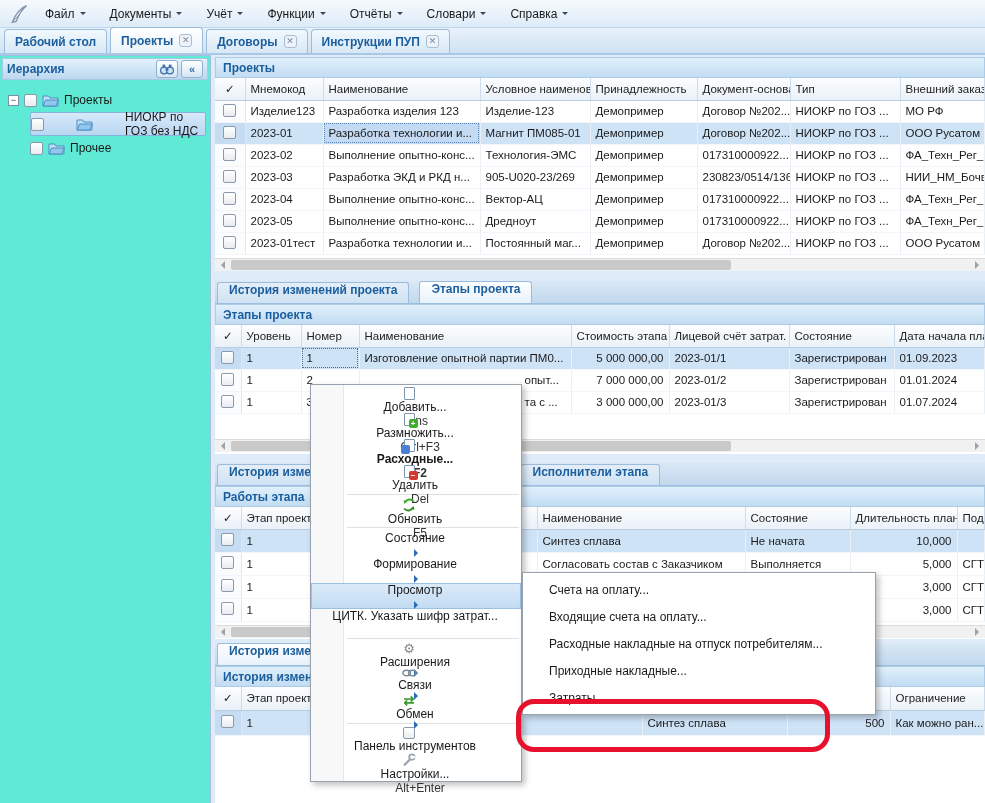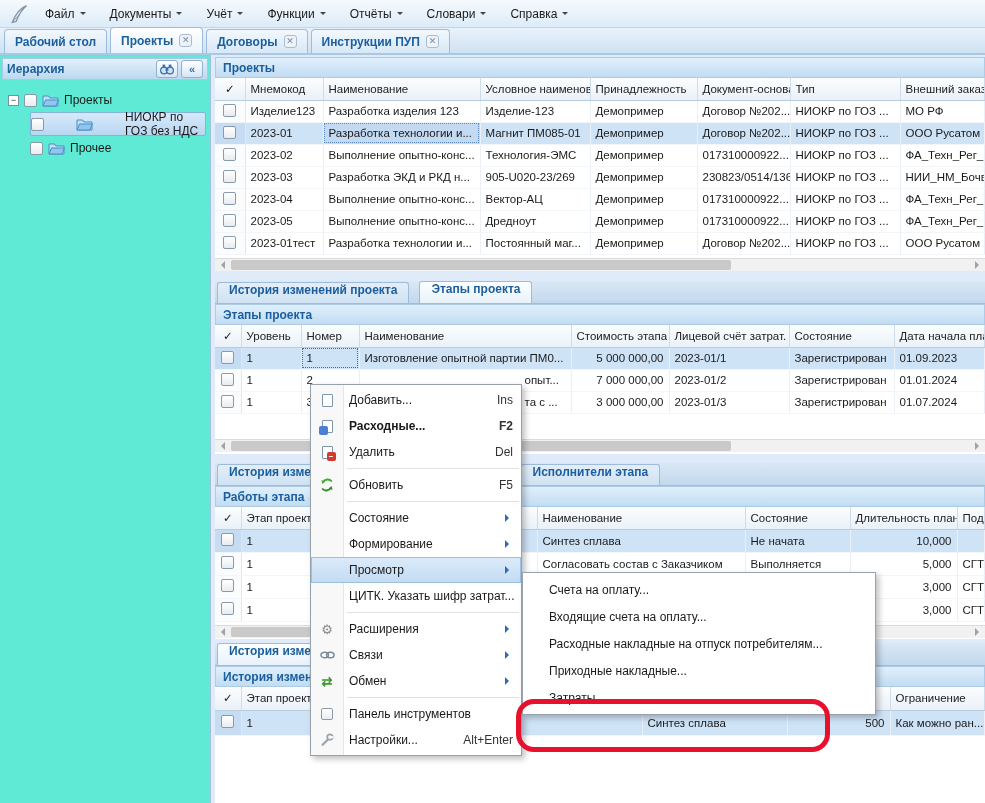--- a/index.html
+++ b/index.html
@@ -102,21 +102,21 @@
   .sarrow.left { left:0; } .sarrow.right { right:0; }
   .tri-l { width:0;height:0;border:4px solid transparent;border-right-color:#98a4b0; margin-right:2px;}
   .tri-r { width:0;height:0;border:4px solid transparent;border-left-color:#98a4b0; margin-left:2px;}
   .thumb { position:absolute; top:1px; left:16px; height:10px; width:500px; background:#c9c9c9; border-radius:2px; }
 
   
   .ctxmenu { position:absolute; left:310px; top:384px; width:212px; background:#ffffff;
     border:1px solid #98a2ac; box-shadow:3px 3px 6px rgba(0,0,0,0.25); z-index:50; padding:2px 0; }
   .ctxmenu::before { content:""; position:absolute; left:0; top:0; bottom:0; width:32px;
     background:#f8f8f8; border-right:1px solid #e6e6e6; }
-  .mi { position:relative; height:26px; display:flex; align-items:center; padding:0 8px 0 6px; }
+  .mi { position:relative; height:26px; display:flex; align-items:center; padding:0 8px 0 6px;flex-direction:column; }
   .mi-ico { width:20px; margin-right:12px; display:flex; align-items:center; justify-content:center; flex:none; position:relative; z-index:1; }
   .mi-label { flex:1; position:relative; z-index:1; white-space:nowrap; }
   .mi-key { color:#333; margin-left:10px; position:relative; z-index:1; }
   .mi.bold .mi-label, .mi.bold .mi-key { font-weight:bold; }
   .mi.hl { background:linear-gradient(#dcebfa,#c2dbf2); outline:1px solid #9cc0e2; outline-offset:-1px; }
   .mi .sub { width:0; height:0; border:4.5px solid transparent; border-left-color:#2a6db5; margin-left:6px; position:relative; z-index:1; }
   .msep { height:1px; background:#e0e0e0; margin:3px 2px 3px 36px; }
   .pg { width:11px; height:13px; background:#fff; border:1px solid #7d96ad; display:inline-block; position:relative; border-radius:1px; }
   .pg::after { position:absolute; width:9px; height:9px; text-align:center; font:bold 8px/9px "Liberation Sans",sans-serif;
     color:#fff; border-radius:2px; right:-4px; bottom:-3px; }
@@ -535,20 +535,27 @@
   </div>
 
   <div class="ctxmenu">
     <div class="mi">
         <span class="mi-ico">
           <span class="pg add"></span>
         </span>
         <span class="mi-label">Добавить...</span>
         <span class="mi-key">Ins</span>
       </div>
+    <div class="mi">
+        <span class="mi-ico">
+          <span class="pg copy"></span>
+        </span>
+        <span class="mi-label">Размножить...</span>
+        <span class="mi-key">Ctrl+F3</span>
+      </div>
     <div class="mi bold">
         <span class="mi-ico">
           <span class="pg edit"></span>
         </span>
         <span class="mi-label">Расходные...</span>
         <span class="mi-key">F2</span>
       </div>
     <div class="mi">
         <span class="mi-ico">
           <span class="pg del"></span>

